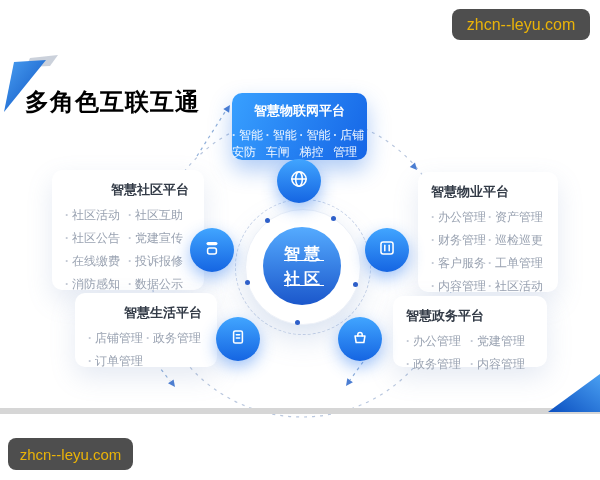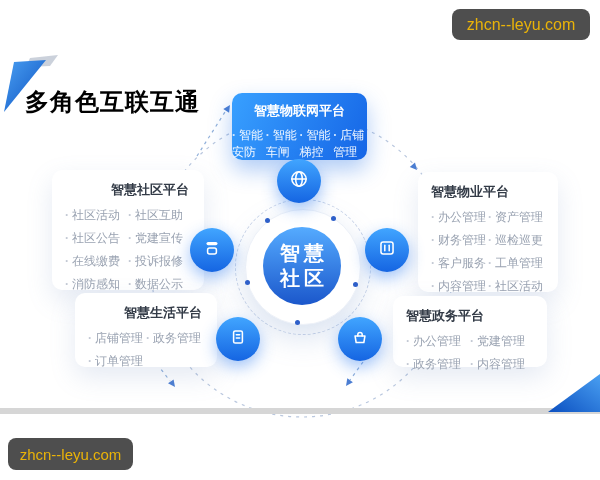--- a/index.html
+++ b/index.html
@@ -39,21 +39,21 @@
   .iot-items .item::before{color:#cfe6ff;}
 
   .ring-dashed{position:absolute;left:235px;top:199px;width:134px;height:134px;
                border:1px dashed #c9d4e8;border-radius:50%;}
   .circle-white{position:absolute;left:245px;top:209px;width:114px;height:114px;background:#fff;
                 border:1px solid #edf1f8;border-radius:50%;
                 box-shadow:0 12px 30px rgba(120,150,200,0.28);}
   .circle-blue{position:absolute;left:263px;top:227px;width:78px;height:78px;border-radius:50%;
                background:linear-gradient(180deg,#55abff 0%,#1b57cb 100%);
                display:flex;flex-direction:column;align-items:center;justify-content:center;
-               color:#ffffff;font-weight:bold;font-size:20px;line-height:25px;letter-spacing:4px;}
+               color:#ffffff;font-weight:bold;font-size:16px;line-height:25px;letter-spacing:4px;text-decoration:underline;}
   .circle-blue span{text-indent:4px;}
   .dot{position:absolute;width:5px;height:5px;border-radius:50%;background:#2e5fc9;}
 
   .badge{position:absolute;width:44px;height:44px;border-radius:50%;
          background:linear-gradient(180deg,#41a5ff 0%,#1565e2 100%);
          box-shadow:0 6px 16px rgba(40,120,240,0.45);
          display:flex;align-items:center;justify-content:center;}
   .badge svg{stroke:#ffffff;stroke-width:1.4;fill:none;stroke-linecap:round;stroke-linejoin:round;}
   .badge-top{left:277px;top:159px;}
   .badge-left{left:190px;top:228px;}

